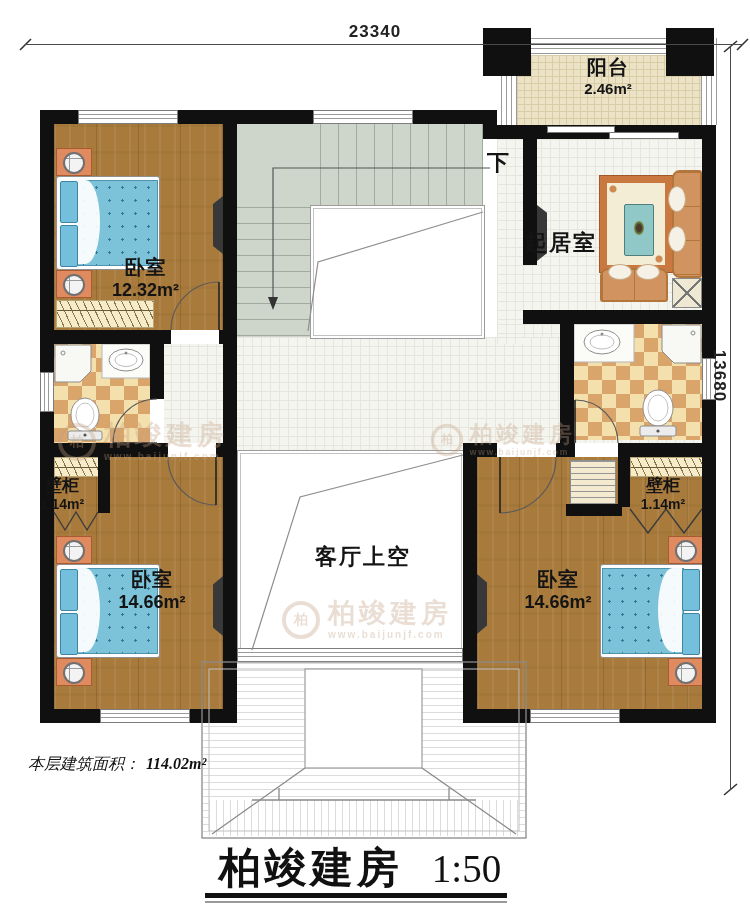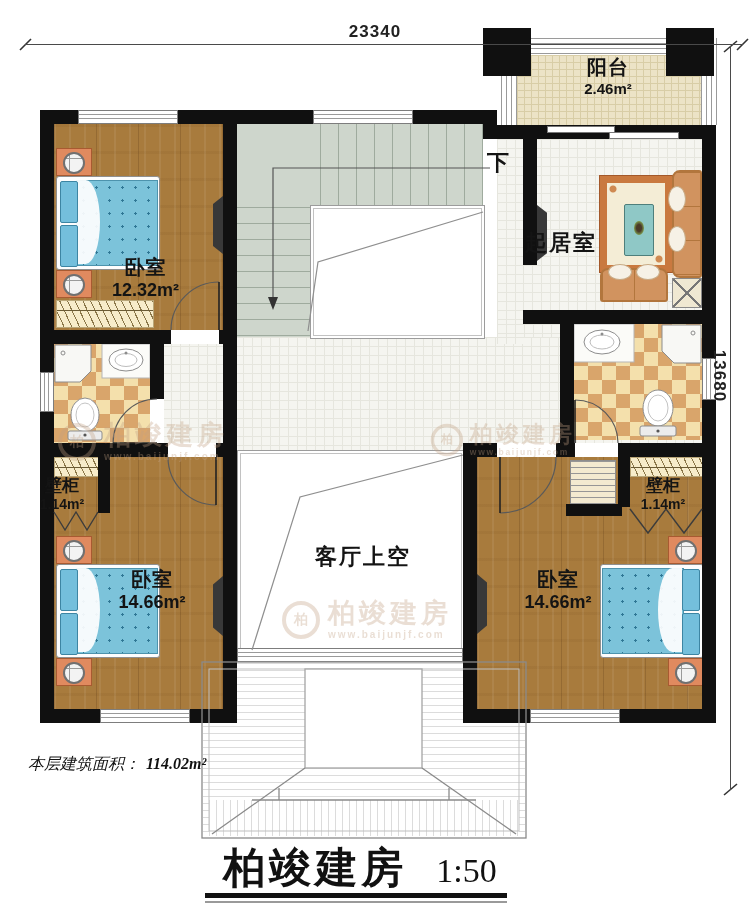--- a/index.html
+++ b/index.html
@@ -83,21 +83,21 @@
       font-weight:bold;pointer-events:none;}
   .wm .ring{width:30px;height:30px;border:4px solid #c2a184;border-radius:50%;display:flex;
             align-items:center;justify-content:center;font-size:14px;}
   .wm .t1{font-size:27px;letter-spacing:4px;line-height:1;}
   .wm .t2{font-size:10px;letter-spacing:2px;line-height:1;margin-top:3px;}
   
   .info{position:absolute;font-size:16px;color:#111;line-height:1.55;}
   .info .val{font-family:"Liberation Serif",serif;font-weight:bold;margin-left:6px;}
   .title{position:absolute;display:flex;align-items:baseline;justify-content:center;color:#111;}
   .title .t{font-size:42px;font-weight:900;letter-spacing:4px;}
-  .title .s{font-family:"Liberation Serif",serif;font-size:34px;margin-left:29px;text-align:right;}
+  .title .s{font-family:"Liberation Serif",serif;font-size:39px;margin-left:29px;text-align:right;}
   .brand{position:absolute;display:flex;align-items:center;}
   .brand .bt{margin-left:8px;}
   .brand .bn{font-size:27px;font-weight:900;color:#0d0d0d;letter-spacing:5px;line-height:1;}
   .brand .bu{font-size:12px;font-weight:bold;color:#1c1c1c;letter-spacing:1.6px;margin-top:3px;}
   svg.overlay{position:absolute;left:0;top:0;pointer-events:none;}
 </style>
 </head>
 <body>
 
 <div id="plan">

